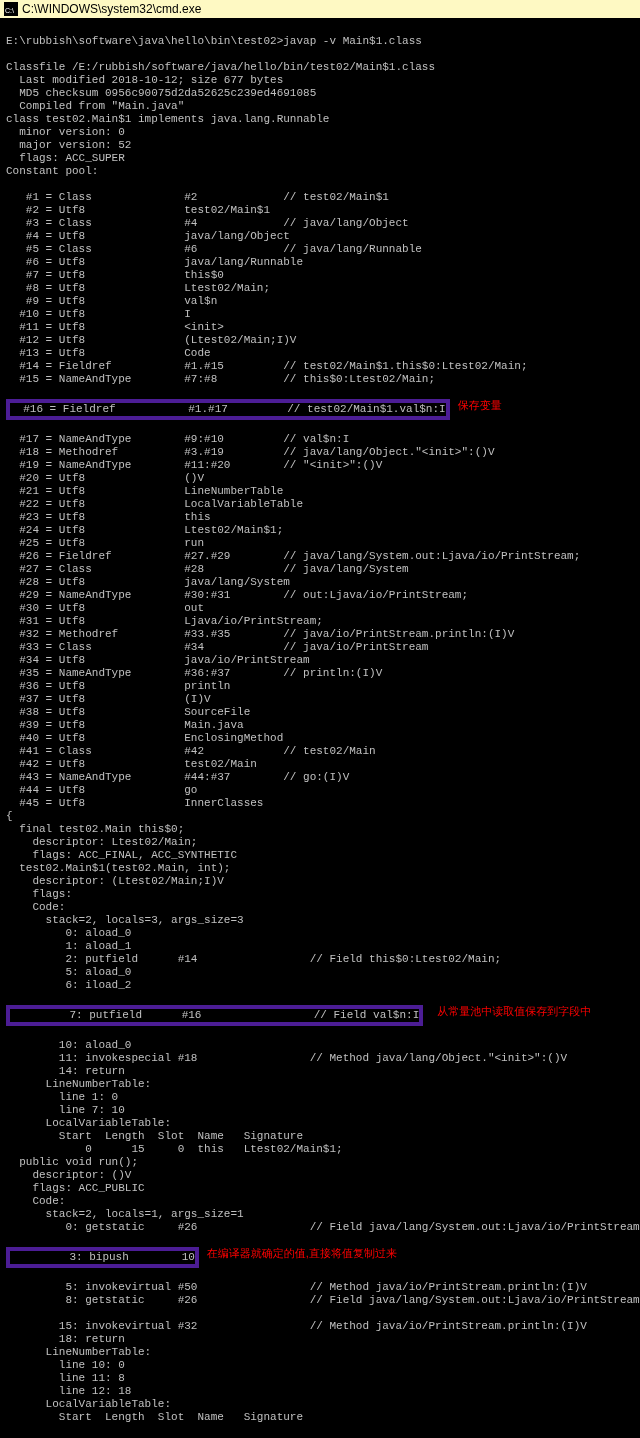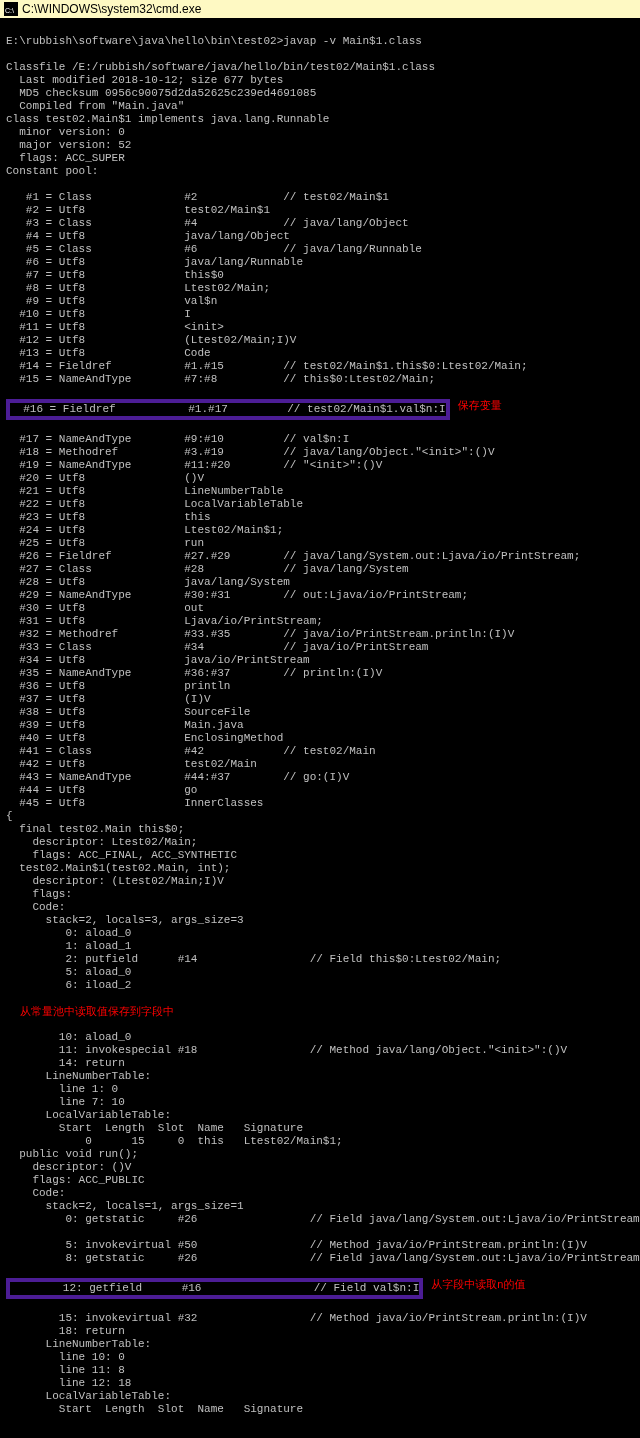--- a/index.html
+++ b/index.html
@@ -59,18 +59,18 @@
   <span class="cmd-icon"></span>
   <span>C:\WINDOWS\system32\cmd.exe</span>
 </div>
 
 <div class="terminal">
 <div class="line">E:\rubbish\software\java\hello\bin\test02&gt;javap -v Main$1.class</div>
 <div id="header-block"><div class="line">Classfile /E:/rubbish/software/java/hello/bin/test02/Main$1.class</div><div class="line">  Last modified 2018-10-12; size 677 bytes</div><div class="line">  MD5 checksum 0956c90075d2da52625c239ed4691085</div><div class="line">  Compiled from "Main.java"</div><div class="line">class test02.Main$1 implements java.lang.Runnable</div><div class="line">  minor version: 0</div><div class="line">  major version: 52</div><div class="line">  flags: ACC_SUPER</div><div class="line">Constant pool:</div></div>
 <div id="pool-block"><div class="line">   #1 = Class              #2             // test02/Main$1</div><div class="line">   #2 = Utf8               test02/Main$1</div><div class="line">   #3 = Class              #4             // java/lang/Object</div><div class="line">   #4 = Utf8               java/lang/Object</div><div class="line">   #5 = Class              #6             // java/lang/Runnable</div><div class="line">   #6 = Utf8               java/lang/Runnable</div><div class="line">   #7 = Utf8               this$0</div><div class="line">   #8 = Utf8               Ltest02/Main;</div><div class="line">   #9 = Utf8               val$n</div><div class="line">  #10 = Utf8               I</div><div class="line">  #11 = Utf8               &lt;init&gt;</div><div class="line">  #12 = Utf8               (Ltest02/Main;I)V</div><div class="line">  #13 = Utf8               Code</div><div class="line">  #14 = Fieldref           #1.#15         // test02/Main$1.this$0:Ltest02/Main;</div><div class="line">  #15 = NameAndType        #7:#8          // this$0:Ltest02/Main;</div></div>
 <div class="row"><span class="boxed">  #16 = Fieldref           #1.#17         // test02/Main$1.val$n:I</span><span class="annot" style="margin-left:8px;">保存变量</span></div>
 <div id="pool2-block"><div class="line">  #17 = NameAndType        #9:#10         // val$n:I</div><div class="line">  #18 = Methodref          #3.#19         // java/lang/Object."&lt;init&gt;":()V</div><div class="line">  #19 = NameAndType        #11:#20        // "&lt;init&gt;":()V</div><div class="line">  #20 = Utf8               ()V</div><div class="line">  #21 = Utf8               LineNumberTable</div><div class="line">  #22 = Utf8               LocalVariableTable</div><div class="line">  #23 = Utf8               this</div><div class="line">  #24 = Utf8               Ltest02/Main$1;</div><div class="line">  #25 = Utf8               run</div><div class="line">  #26 = Fieldref           #27.#29        // java/lang/System.out:Ljava/io/PrintStream;</div><div class="line">  #27 = Class              #28            // java/lang/System</div><div class="line">  #28 = Utf8               java/lang/System</div><div class="line">  #29 = NameAndType        #30:#31        // out:Ljava/io/PrintStream;</div><div class="line">  #30 = Utf8               out</div><div class="line">  #31 = Utf8               Ljava/io/PrintStream;</div><div class="line">  #32 = Methodref          #33.#35        // java/io/PrintStream.println:(I)V</div><div class="line">  #33 = Class              #34            // java/io/PrintStream</div><div class="line">  #34 = Utf8               java/io/PrintStream</div><div class="line">  #35 = NameAndType        #36:#37        // println:(I)V</div><div class="line">  #36 = Utf8               println</div><div class="line">  #37 = Utf8               (I)V</div><div class="line">  #38 = Utf8               SourceFile</div><div class="line">  #39 = Utf8               Main.java</div><div class="line">  #40 = Utf8               EnclosingMethod</div><div class="line">  #41 = Class              #42            // test02/Main</div><div class="line">  #42 = Utf8               test02/Main</div><div class="line">  #43 = NameAndType        #44:#37        // go:(I)V</div><div class="line">  #44 = Utf8               go</div><div class="line">  #45 = Utf8               InnerClasses</div><div class="line">{</div><div class="line">  final test02.Main this$0;</div><div class="line">    descriptor: Ltest02/Main;</div><div class="line">    flags: ACC_FINAL, ACC_SYNTHETIC</div><div class="line"></div><div class="line">  test02.Main$1(test02.Main, int);</div><div class="line">    descriptor: (Ltest02/Main;I)V</div><div class="line">    flags:</div><div class="line">    Code:</div><div class="line">      stack=2, locals=3, args_size=3</div><div class="line">         0: aload_0</div><div class="line">         1: aload_1</div><div class="line">         2: putfield      #14                 // Field this$0:Ltest02/Main;</div><div class="line">         5: aload_0</div><div class="line">         6: iload_2</div></div>
-<div class="row"><span class="annot" style="margin-left:14px;">从常量池中读取值保存到字段中</span></div>
+<div class="row"><span class="boxed">         7: putfield      #16                 // Field val$n:I</span><span class="annot" style="margin-left:14px;">从常量池中读取值保存到字段中</span></div>
 <div id="pool3-block"><div class="line">        10: aload_0</div><div class="line">        11: invokespecial #18                 // Method java/lang/Object."&lt;init&gt;":()V</div><div class="line">        14: return</div><div class="line">      LineNumberTable:</div><div class="line">        line 1: 0</div><div class="line">        line 7: 10</div><div class="line">      LocalVariableTable:</div><div class="line">        Start  Length  Slot  Name   Signature</div><div class="line">            0      15     0  this   Ltest02/Main$1;</div><div class="line"></div><div class="line">  public void run();</div><div class="line">    descriptor: ()V</div><div class="line">    flags: ACC_PUBLIC</div><div class="line">    Code:</div><div class="line">      stack=2, locals=1, args_size=1</div><div class="line">         0: getstatic     #26                 // Field java/lang/System.out:Ljava/io/PrintStream;</div></div>
+<div class="row"><span class="boxed">         3: bipush        10</span><span class="annot" style="margin-left:8px;">在编译器就确定的值,直接将值复制过来</span></div>
 <div id="pool4-block"><div class="line">         5: invokevirtual #50                 // Method java/io/PrintStream.println:(I)V</div><div class="line">         8: getstatic     #26                 // Field java/lang/System.out:Ljava/io/PrintStream;</div></div>
-<div class="row"><span class="boxed">        12: getfield      #16                 // Field val$n:I</span><span class="annot" style="margin-left:8px;">从字段中读取n的值</span></div>
 <div id="pool5-block"><div class="line">        15: invokevirtual #32                 // Method java/io/PrintStream.println:(I)V</div><div class="line">        18: return</div><div class="line">      LineNumberTable:</div><div class="line">        line 10: 0</div><div class="line">        line 11: 8</div><div class="line">        line 12: 18</div><div class="line">      LocalVariableTable:</div><div class="line">        Start  Length  Slot  Name   Signature</div><div class="line"></div></div>
 </div>
 
 </body></html>

